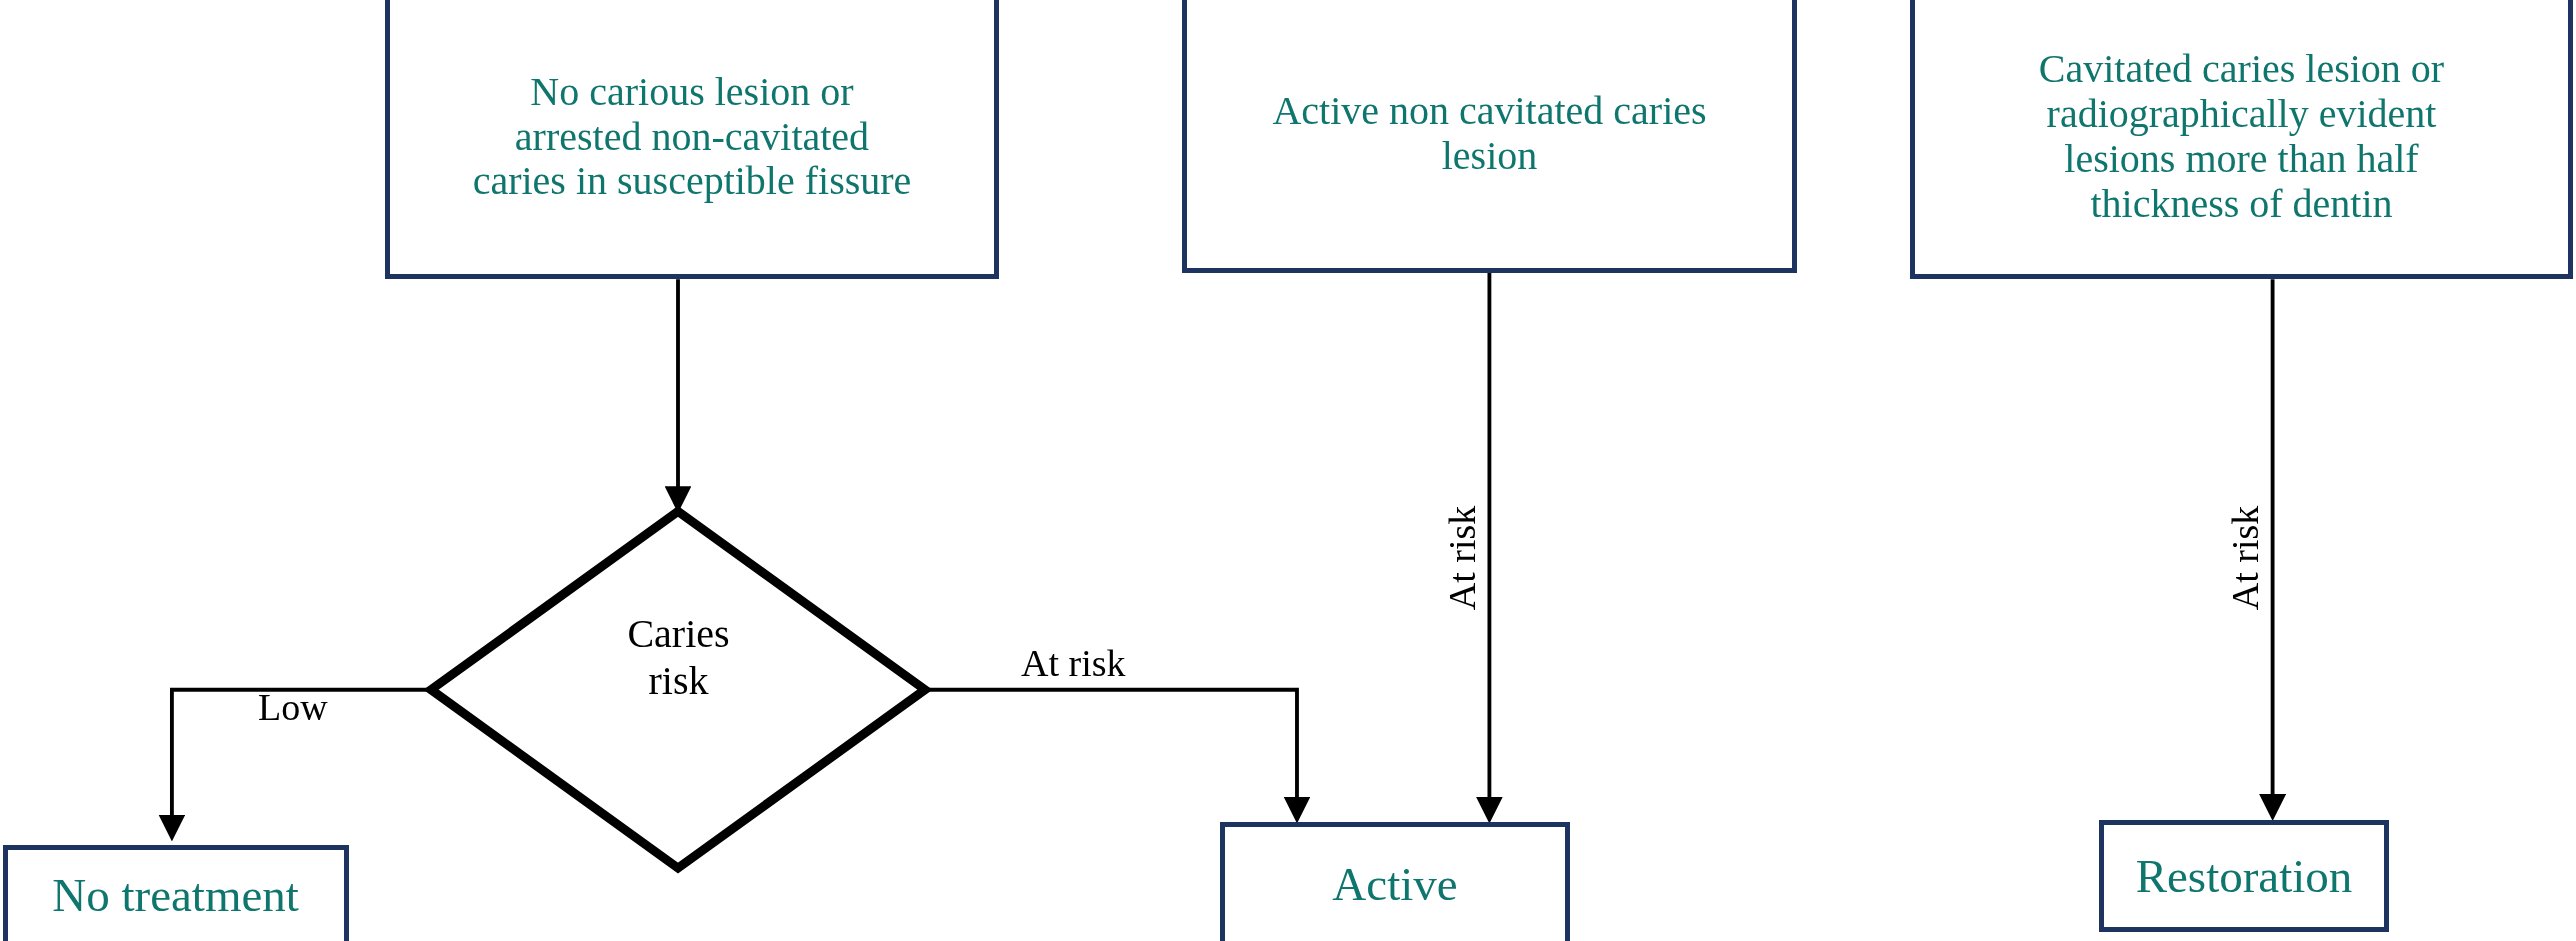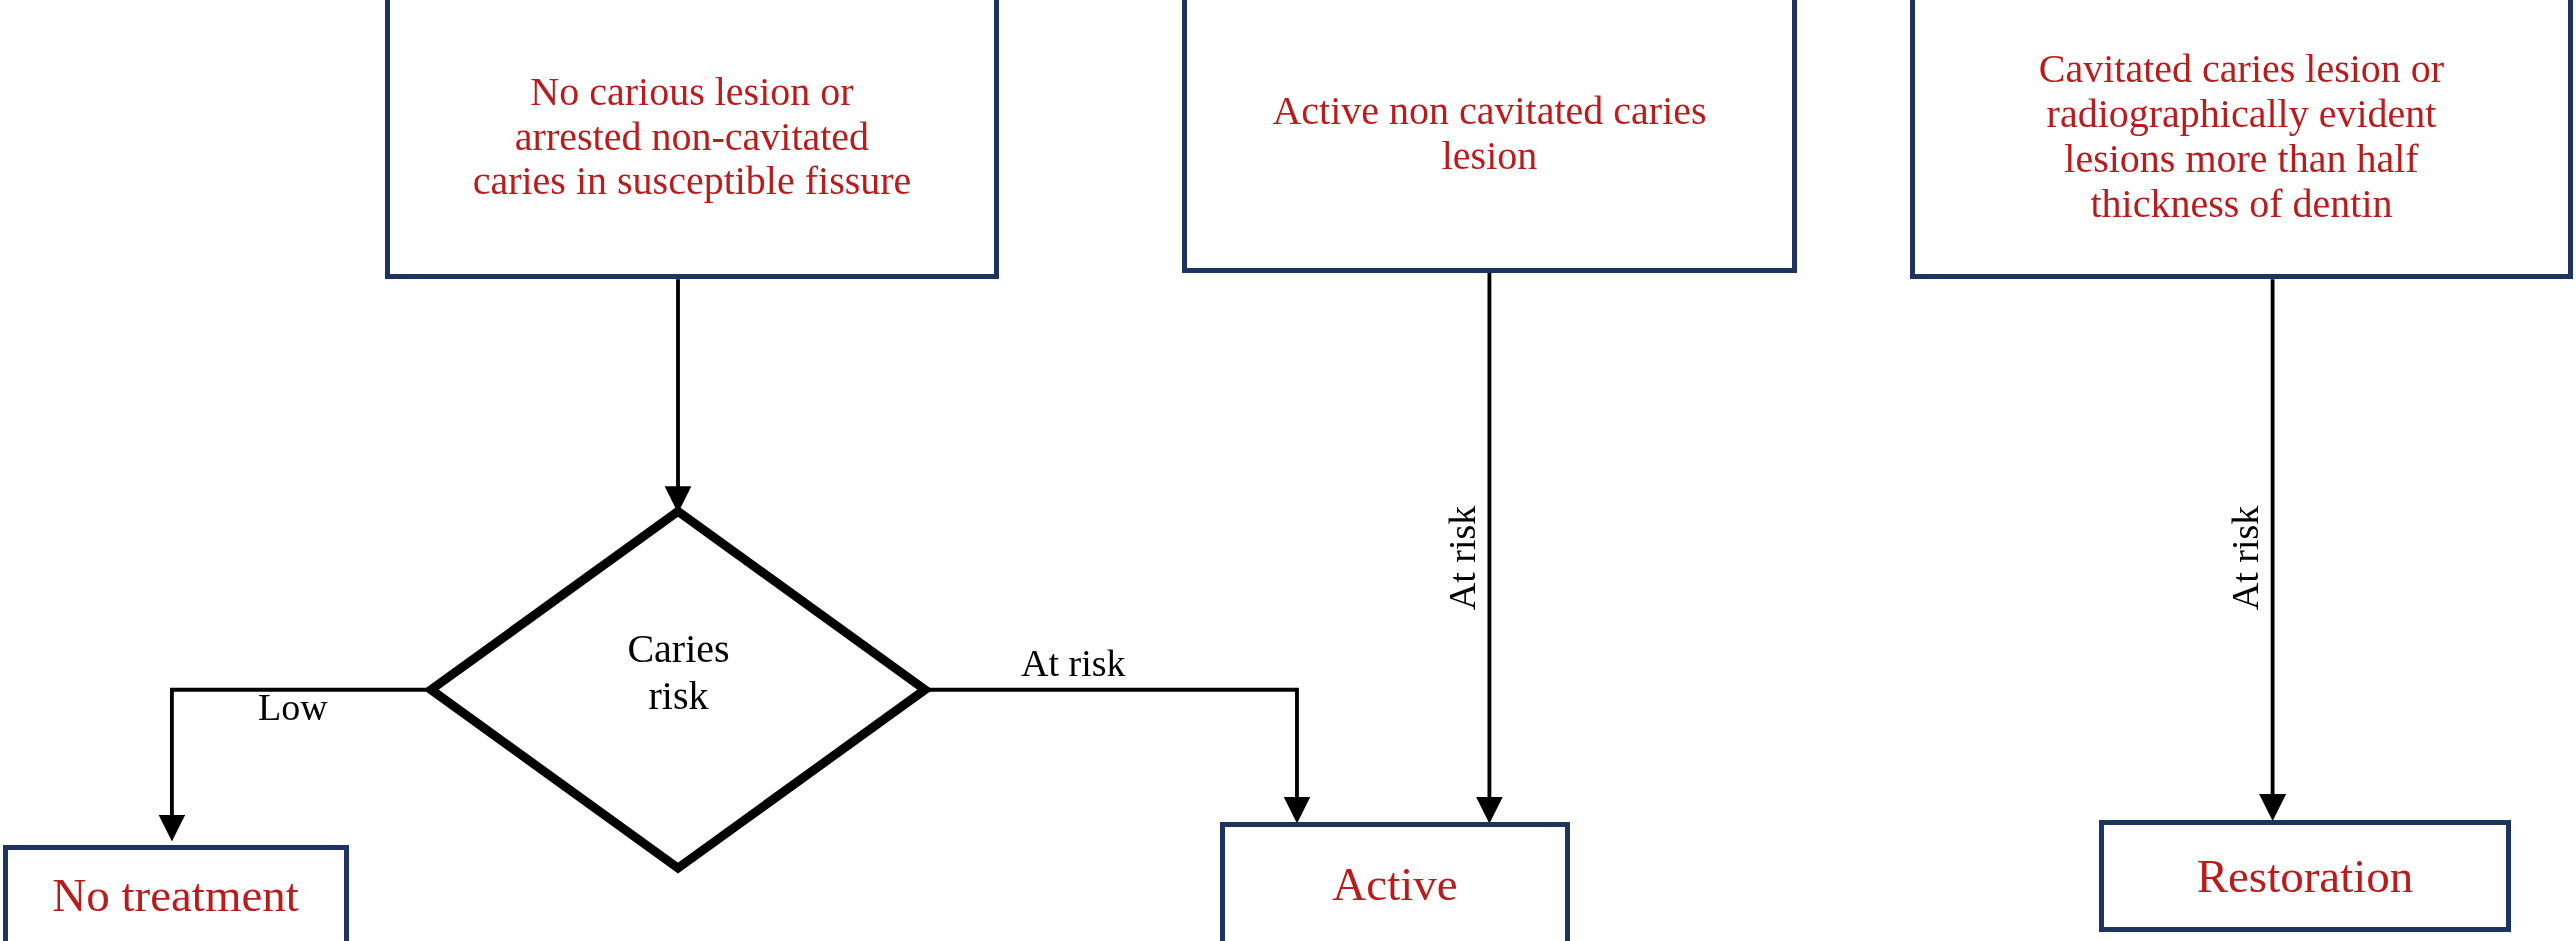--- a/index.html
+++ b/index.html
@@ -23,21 +23,21 @@
     background: #ffffff;
     border: 5.8px solid #1d3461;
     display: flex;
     align-items: center;
     justify-content: center;
     text-align: center;
   }
   .node-box .node-text {
     font-size: 40px;
     line-height: 1.12;
-    color: #b91c1c;
+    color: #0f766e;
     padding: 0 9px;
     white-space: pre-line;
   }
   .node-box.terminal .node-text {
     font-size: 47px;
   }
   .diamond-text {
     position: absolute;
     text-align: center;
     font-size: 40px;
@@ -100,37 +100,37 @@
 lesion</div>
   </div>
 
   <div class="node-box" style="left:1910px; top:-5.1px; width:663px; height:284px;">
     <div class="node-text">Cavitated caries lesion or
 radiographically evident
 lesions more than half
 thickness of dentin</div>
   </div>
 
-  <div class="diamond-text" style="left:550px; top:625px; width:257px;">Caries
+  <div class="diamond-text" style="left:550px; top:610px; width:257px;">Caries
 risk</div>
 
   <div class="edge-label" style="left:258px; top:641px;margin-top:44px;">Low</div>
 
   <div class="edge-label" style="left:1021px; top:641px;">At risk</div>
 
   <div class="edge-label vertical" style="left:1398px; top:536px; width:128px; text-align:center;">At risk</div>
 
   <div class="edge-label vertical" style="left:2181px; top:536px; width:128px; text-align:center;">At risk</div>
 
   <div class="node-box terminal" style="left:2.6px; top:845px; width:346px; height:101px;">
     <div class="node-text">No treatment</div>
   </div>
 
   <div class="node-box terminal" style="left:1220px; top:822px; width:350px; height:124px;">
     <div class="node-text">Active</div>
   </div>
 
-  <div class="node-box terminal" style="left:2099px; top:820px; width:412px; height:112px;">
+  <div class="node-box terminal" style="left:2099px; top:820px; width:290px; height:112px;">
     <div class="node-text">Restoration</div>
   </div>
 
 </div>
 
 
 </body></html>

